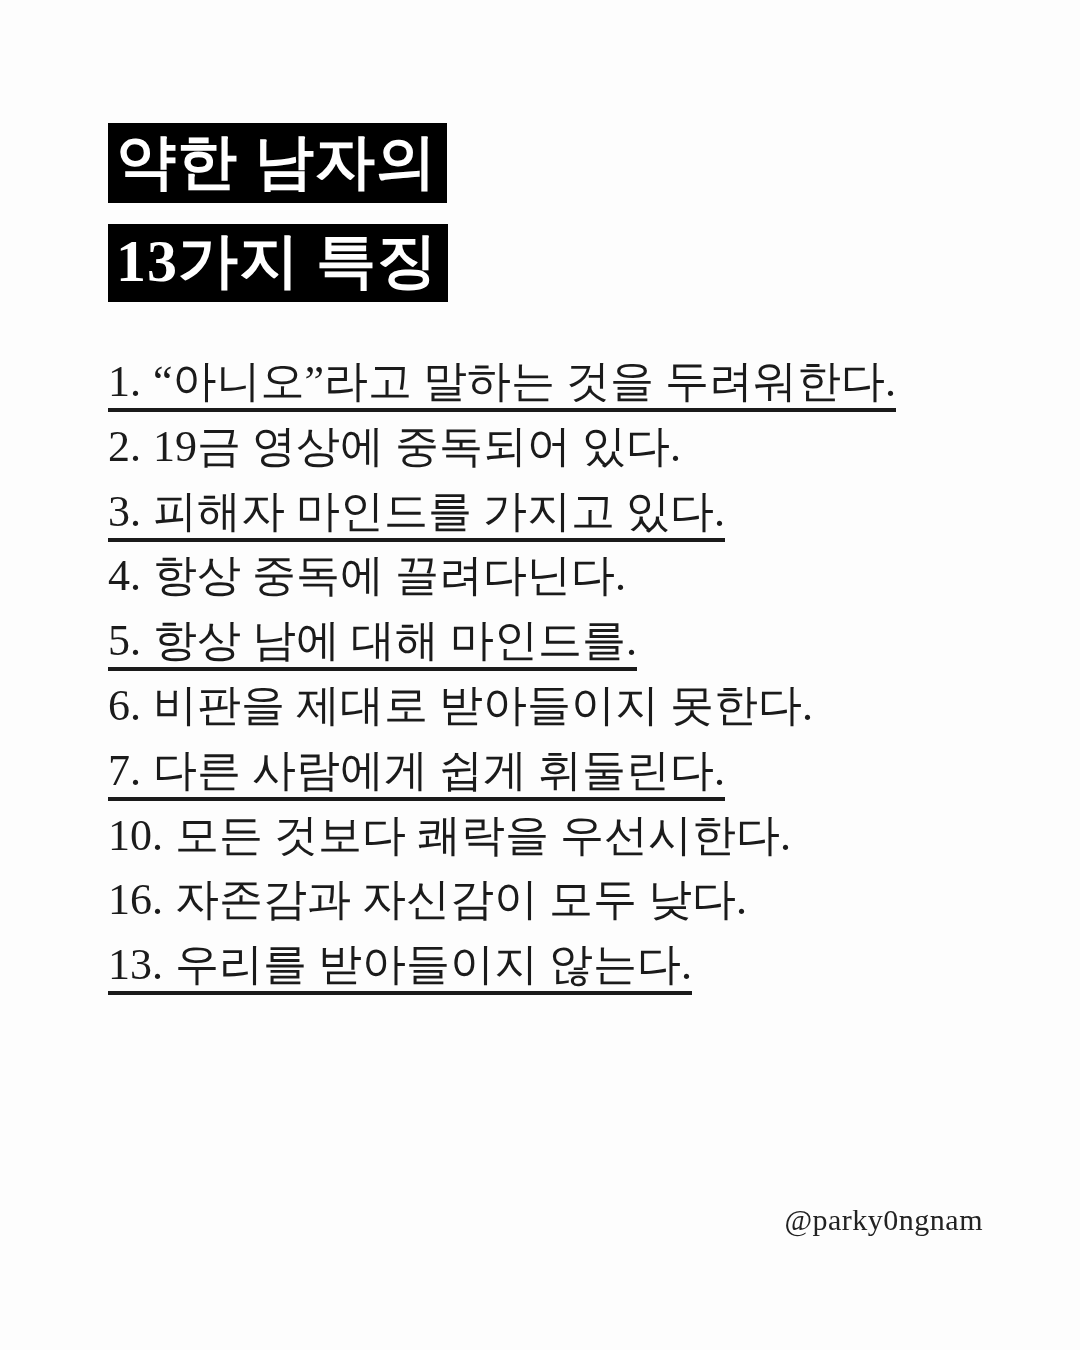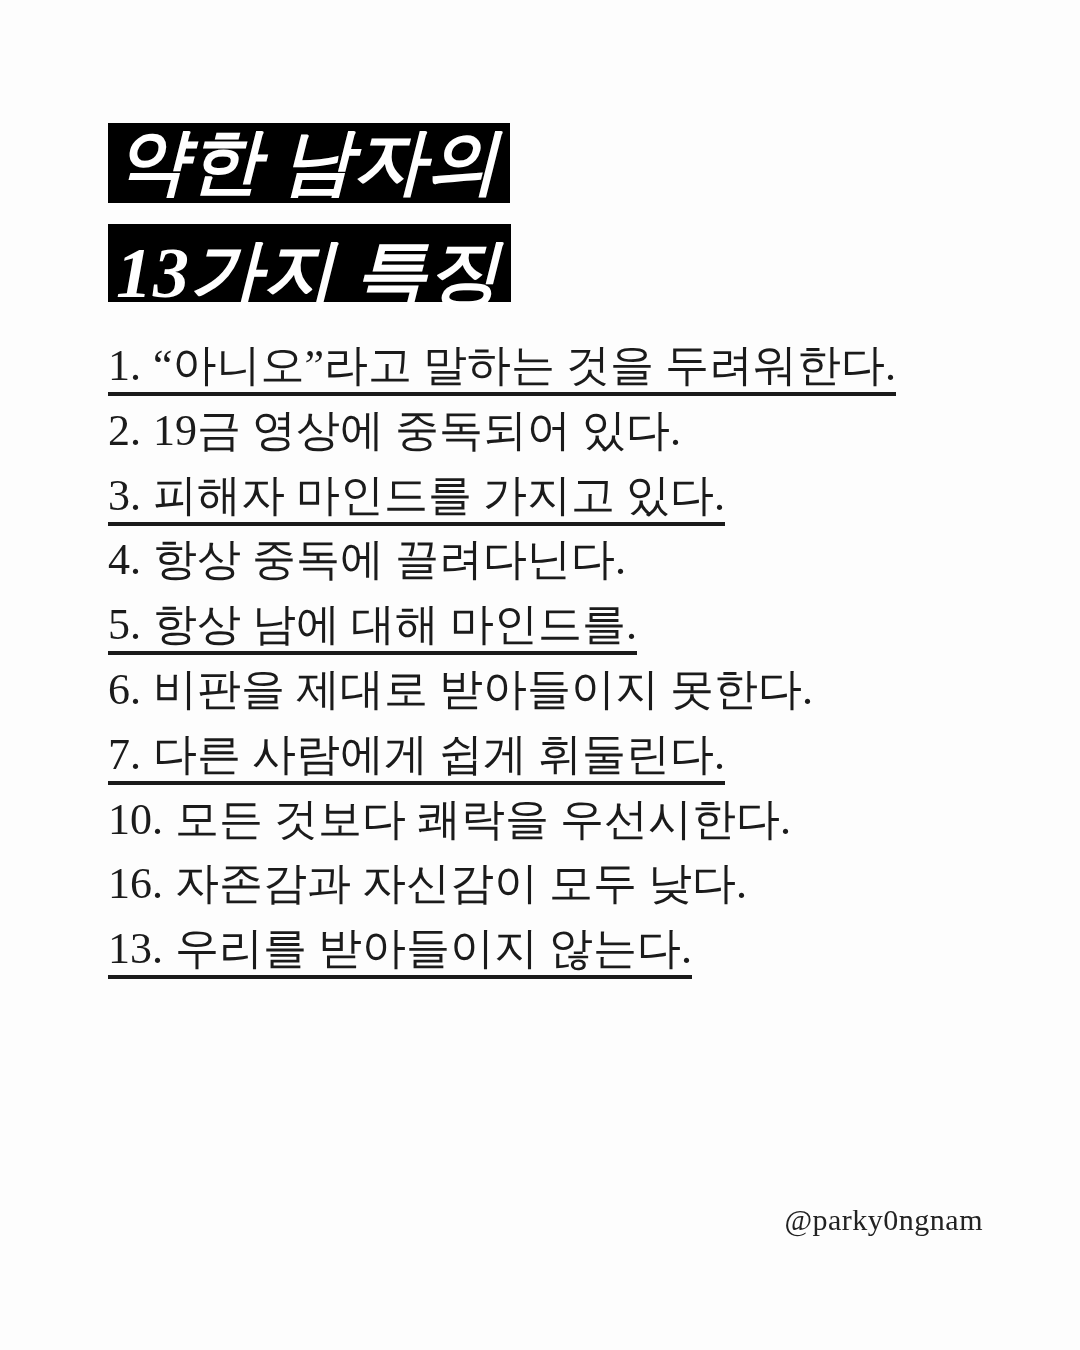--- a/index.html
+++ b/index.html
@@ -25,43 +25,42 @@
   .title-block {
     position: absolute;
     left: 108px;
     top: 123px;
   }
   .title-bar {
     display: block;
     width: fit-content;
     background: var(--title-bg);
     color: var(--title-fg);
-    font-size: 72px;
+    font-size: 60px;
     font-weight: 600;
     letter-spacing: 1px;
     white-space: nowrap;
-    font-style: italic;
   }
   .title-bar.line1 {
     height: 80px;
     line-height: 78px;
     padding: 0 10px 0 8px;
     min-width: 325px;
   }
   .title-bar.line2 {
     height: 78px;
     line-height: 74px;
-    padding: 12px 10px 0 8px;
+    padding: 0 10px 0 8px;
     margin-top: 21px;
     min-width: 320px;
   }
   .list {
     position: absolute;
     left: 108px;
-    top: 336px;
+    top: 352px;
     width: 880px;
     color: var(--ink);
   }
   .list-item {
     display: block;
     height: 64.8px;
     font-size: 44px;
     line-height: 60px;
     white-space: nowrap;
     color: var(--ink);

